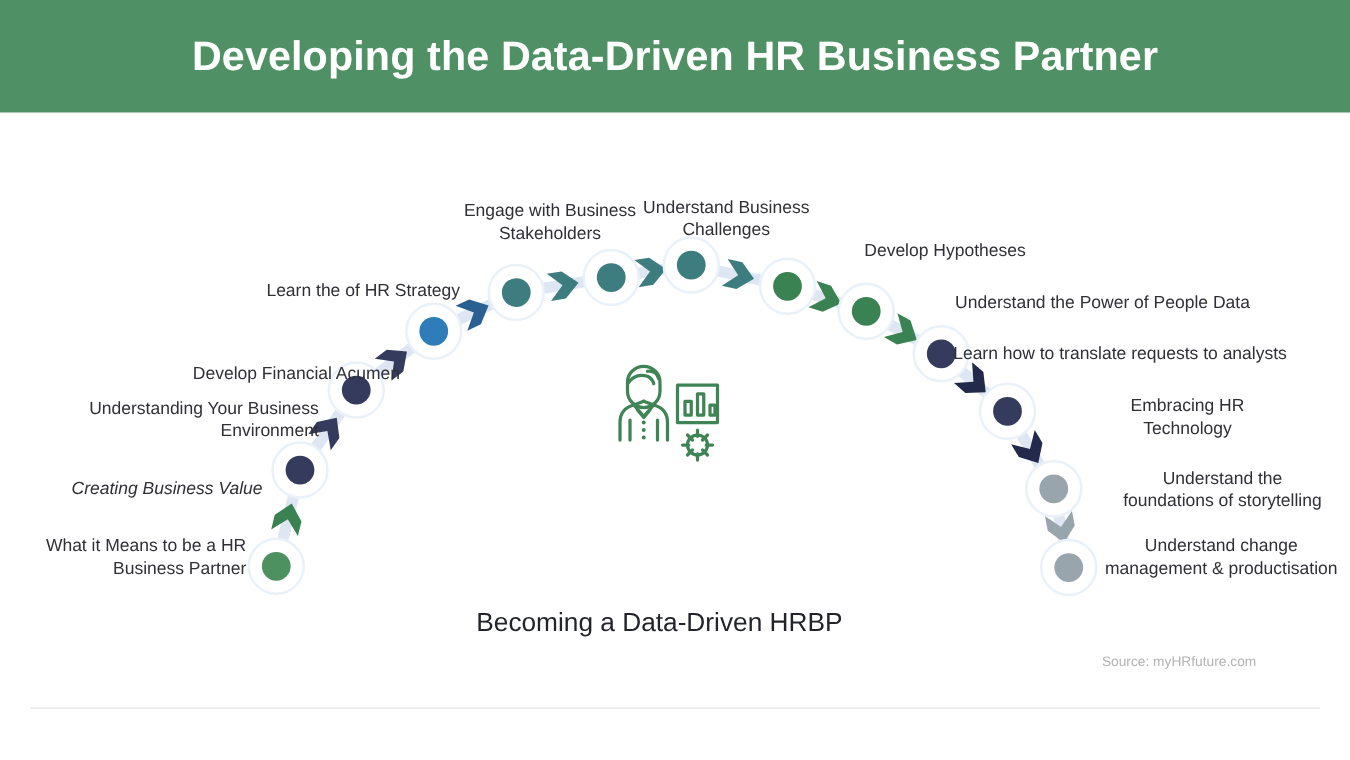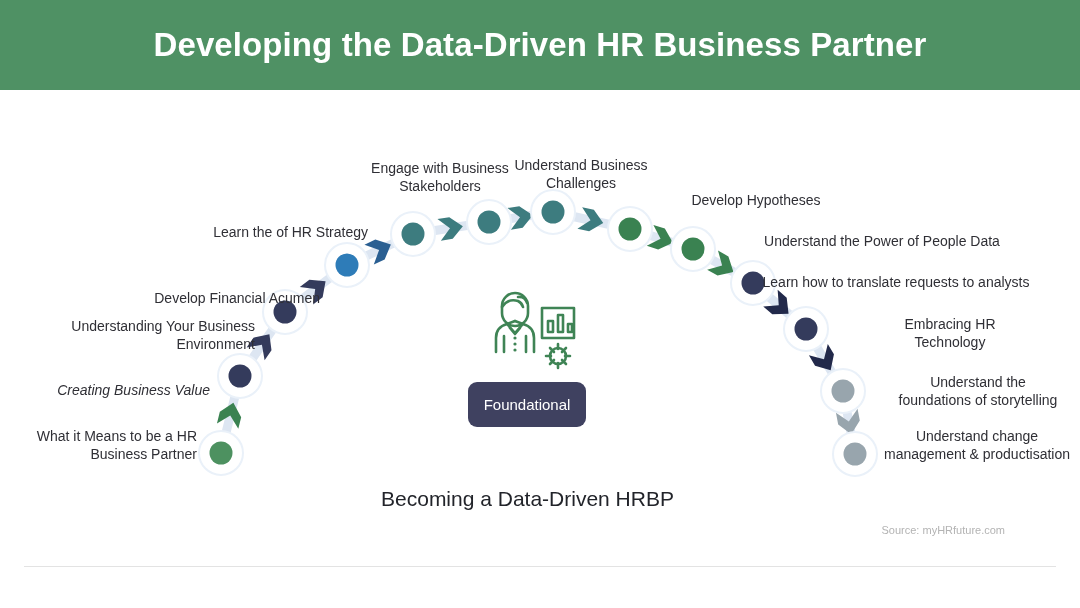--- a/index.html
+++ b/index.html
@@ -198,23 +198,20 @@
         <path d="M78 56 v5 M78 75 v5 M66 68 h5 M85 68 h5 M70 60 l4 4 M82 72 l4 4 M86 60 l-4 4 M74 72 l-4 4"></path>
       </g>
       <g fill="#3f8455">
         <circle cx="35" cy="50" r="1.6"></circle>
           <circle cx="35" cy="56" r="1.6"></circle>
           <circle cx="35" cy="62" r="1.6"></circle>
       </g>
     </svg>
   </div>
 
-  <div class="badge">
-    <span>Foundational</span>
-  </div>
 
   <div class="center-caption">Becoming a Data-Driven HRBP</div>
 
   <div class="source">Source: myHRfuture.com</div>
 
   <div class="footrule"></div>
   <div class="footer">
     
     
     

